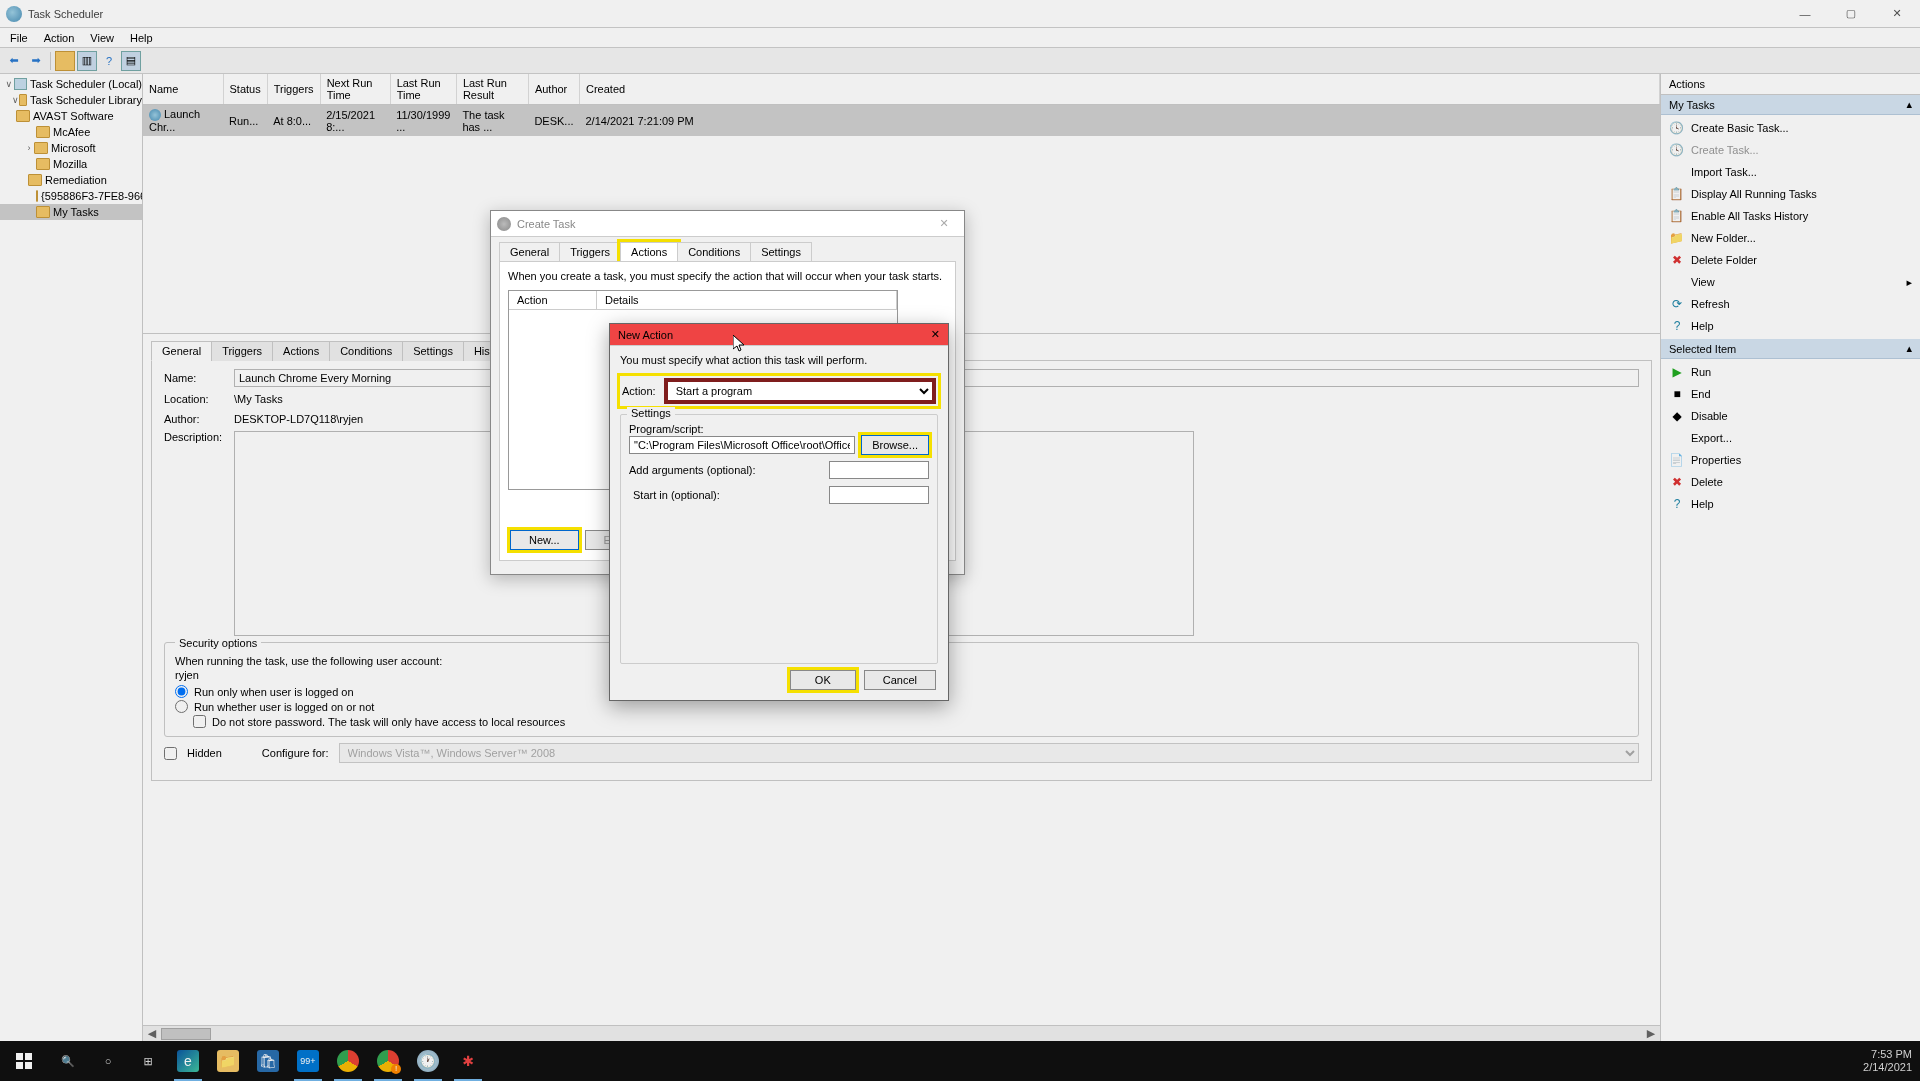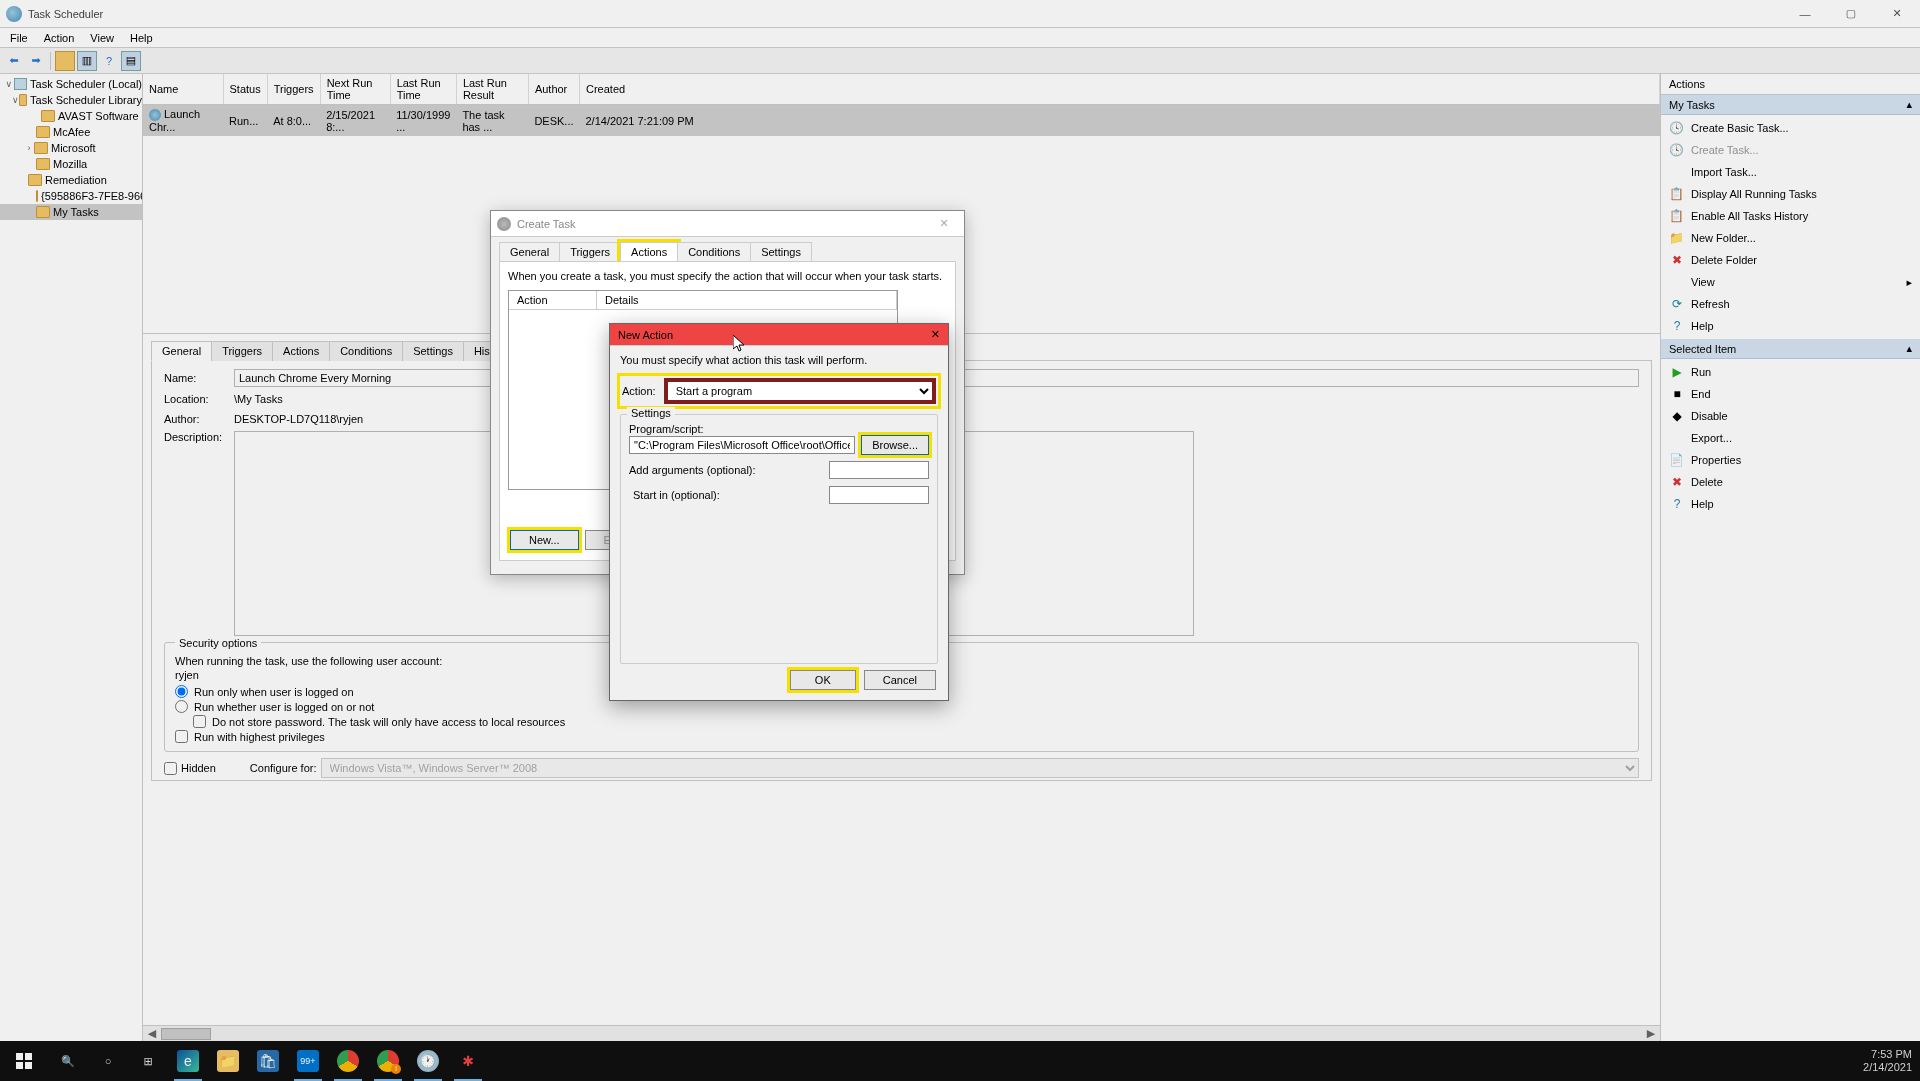--- a/index.html
+++ b/index.html
@@ -43,21 +43,21 @@
 .detail-body { border: 1px solid #ccc; border-top: none; padding: 8px 12px; height: 420px; background: #fff; overflow: hidden;}
 .field-row { display: flex; align-items: center; margin-bottom: 4px; }
 .field-row label { width: 70px; }
 .field-row input[type=text] { flex: 1; border: 1px solid #bbb; padding: 2px 4px; background: #fff; }
 .field-row .static { flex: 1; padding: 2px 0; }
 .desc-area { width: 960px; height: 205px; border: 1px solid #bbb; background: #fff; }
 
 .security-box { border: 1px solid #ccc; border-radius: 3px; padding: 6px 10px; margin-top: 6px; background: #fff;}
 .security-box .group-title { position: relative; top: -12px; background: #fff; display: inline-block; padding: 0 4px; }
 .radio-row, .check-row { display: flex; align-items: center; gap: 6px; margin: 2px 0; }
-.bottom-row { display: flex; align-items: center; gap: 4px; margin-top: 6px; }
+.bottom-row { display: flex; align-items: center; gap: 10px; margin-top: 6px; }
 .bottom-row select { flex: 1; border: 1px solid #bbb; padding: 2px 4px; background: #f5f5f5; color: #888; }
 
 .hscroll { height: 16px; border-top: 1px solid #ccc; background: #f0f0f0; display:flex; align-items:center; padding:0 2px; gap:2px;}
 .hscroll .thumb { width:50px; height:12px; background:#ccc; border:1px solid #aaa;}
 .hscroll .arr { width:14px; height:14px; display:flex; align-items:center; justify-content:center; color:#666;}
 
 
 .actions-pane { width: 260px; background: #fff; border-left: 1px solid #ccc; display: flex; flex-direction: column; }
 .actions-header { padding: 4px 8px; font-weight: normal; border-bottom: 1px solid #ccc; }
 .actions-section { background: #d6e5f3; padding: 3px 8px; font-weight: normal; display:flex; justify-content:space-between; align-items:center; border-bottom: 1px solid #b8cde0;}
@@ -154,21 +154,21 @@
     <div class="tree-item">
       <span class="twisty">∨</span>
         <span class="computer"></span>
         <span>Task Scheduler (Local)</span>
     </div>
     <div class="tree-item" style="padding-left:12px">
       <span class="twisty">∨</span>
         <span class="folder"></span>
         <span>Task Scheduler Library</span>
     </div>
-    <div class="tree-item" style="padding-left:41px">
+    <div class="tree-item" style="padding-left:16px">
         <span class="folder"></span>
         <span>AVAST Software</span>
       </div>
     <div class="tree-item" style="padding-left:36px">
         <span class="folder"></span>
         <span>McAfee</span>
       </div>
     <div class="tree-item" style="padding-left:24px">
         <span class="twisty">›</span>
         <span class="folder"></span>
@@ -255,24 +255,20 @@
               <span>Run only when user is logged on</span>
             </div>
           <div class="radio-row">
               <input type="radio" style="">
               <span>Run whether user is logged on or not</span>
             </div>
           <div class="check-row" style="margin-left:18px">
               <input type="checkbox" style="">
               <span>Do not store password.  The task will only have access to local resources</span>
             </div>
-          <div class="check-row">
-              <input type="checkbox" style="">
-              <span>Run with highest privileges</span>
-            </div>
         </div>
         <div class="bottom-row">
           <input type="checkbox" style="">
             <span>Hidden</span>
           <span style="margin-left:30px">Configure for:</span>
           <select disabled=""><option>Windows Vista™, Windows Server™ 2008</option></select>
         </div>
       </div>
     </div>
     <div class="hscroll">

